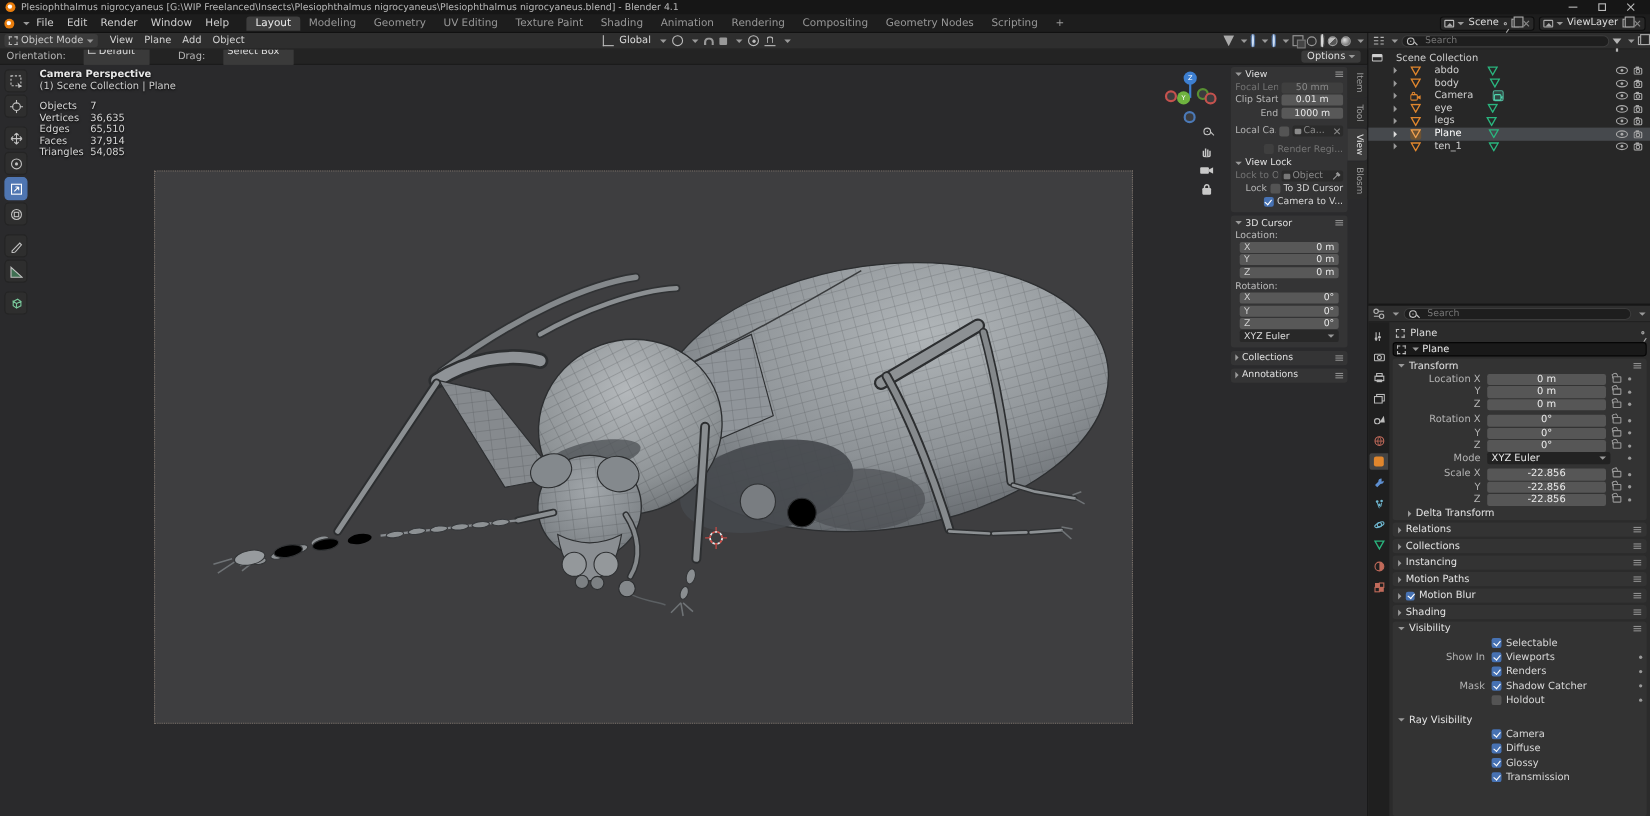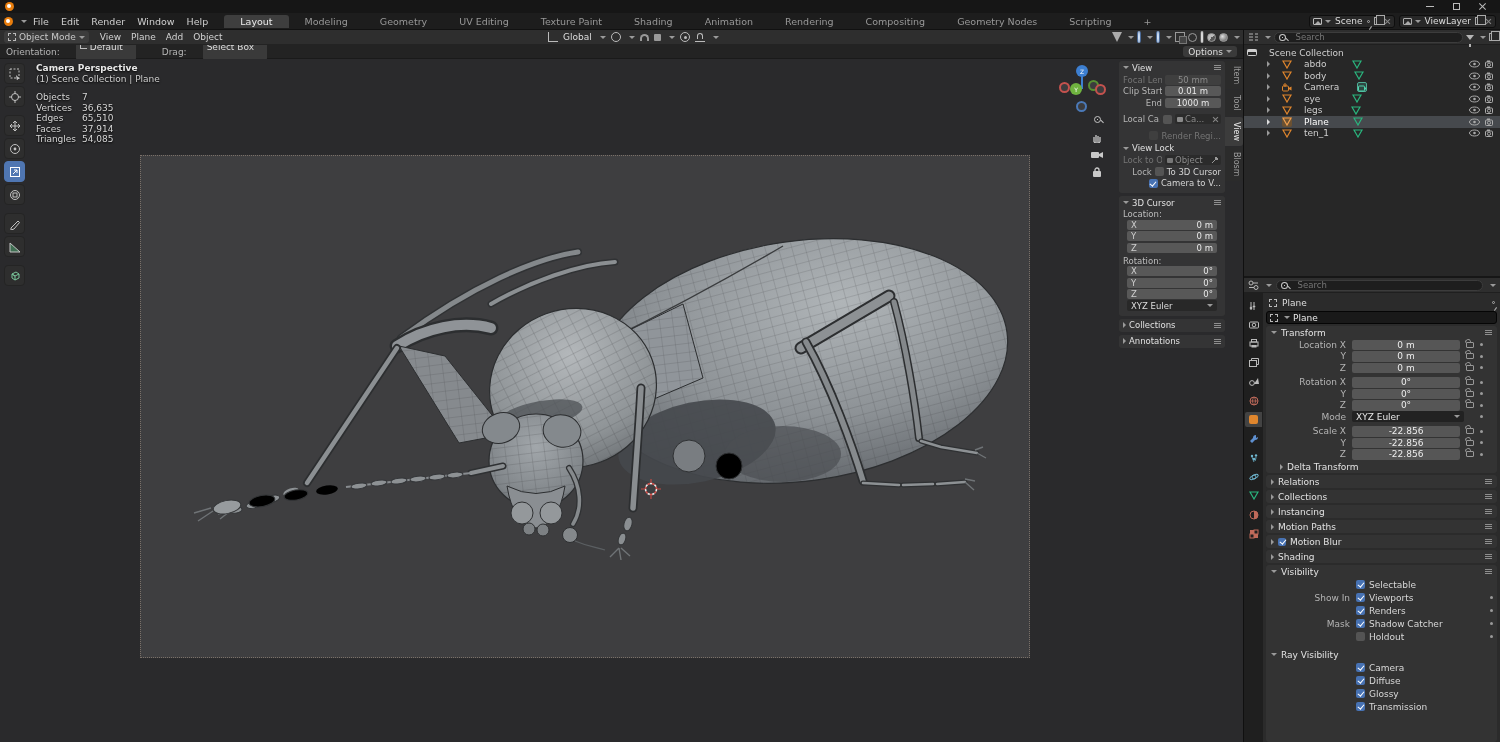--- a/index.html
+++ b/index.html
@@ -13,21 +13,21 @@
 .wbtn{width:26px;height:13px;display:flex;align-items:center;justify-content:center}
 .ico-min{width:8px;height:1px;background:#bbb}
 .ico-max{width:7px;height:7px;border:1px solid #bbb}
 .ico-x{position:relative;width:9px;height:9px}
 .ico-x::before,.ico-x::after{content:"";position:absolute;left:4px;top:0;width:1px;height:9px;background:#bbb}
 .ico-x::before{transform:rotate(45deg)}.ico-x::after{transform:rotate(-45deg)}
 
 .menubar{height:17px;background:#1d1d1d;display:flex;align-items:center;padding:0 4px;font-size:9.5px;border-bottom:1px solid #111}
 .menu-item{padding:1px 6px;color:#cfcfcf;border-radius:3px}
 .ws-tabs{display:flex;margin-left:10px}
-.ws-tab{padding:1px 16px;color:#989898;border-radius:3px 3px 0 0;white-space:nowrap}
+.ws-tab{padding:1px 8px;color:#989898;border-radius:3px 3px 0 0;white-space:nowrap}
 .ws-tab.active{background:#3e3e3e;color:#ececec}
 .chev{width:0;height:0;border-left:3px solid transparent;border-right:3px solid transparent;border-top:3.5px solid #9a9a9a;display:inline-block;margin-left:3px}
 .chevr{width:0;height:0;border-top:3px solid transparent;border-bottom:3px solid transparent;border-left:3.5px solid #9a9a9a;display:inline-block}
 .idsel{display:flex;align-items:center;background:#282828;border:1px solid #0e0e0e;border-radius:3px;height:13px;padding:0 3px;margin-left:4px}
 .idsel .txt{color:#ddd;margin:0 4px;font-size:9px;white-space:nowrap}
 .mini{width:9px;height:9px;position:relative;flex:none}
 .ico-copy{width:7px;height:8px;border:1px solid #aaa;position:relative}
 .ico-copy::before{content:"";position:absolute;left:1px;top:-3px;width:7px;height:8px;border:1px solid #aaa;background:#282828}
 .ico-pin{width:3px;height:3px;border-radius:50%;border:1.5px solid #aaa;position:relative}
 .ico-pin::after{content:"";position:absolute;top:5px;left:2px;width:1px;height:4px;background:#aaa;transform:rotate(35deg)}
@@ -135,20 +135,21 @@
 .cbrow{display:flex;align-items:center;height:13px;padding-right:4px;gap:4px}
 .cbrow .plab{padding-right:2px}
 .cbrow .cl{color:#d8d8d8}
 .spacer{flex:1}
 </style>
 </head>
 <body>
 
 <div class="titlebar">
   <span class="blogo"></span>
+  <span>Plesiophthalmus nigrocyaneus [G:\WIP Freelanced\Insects\Plesiophthalmus nigrocyaneus\Plesiophthalmus nigrocyaneus.blend] - Blender 4.1</span>
   <div class="wbtns">
     <span class="wbtn">
         <span class="ico-min"></span>
       </span>
     <span class="wbtn">
         <span class="ico-max"></span>
       </span>
     <span class="wbtn">
         <span class="ico-x"></span>
       </span>

